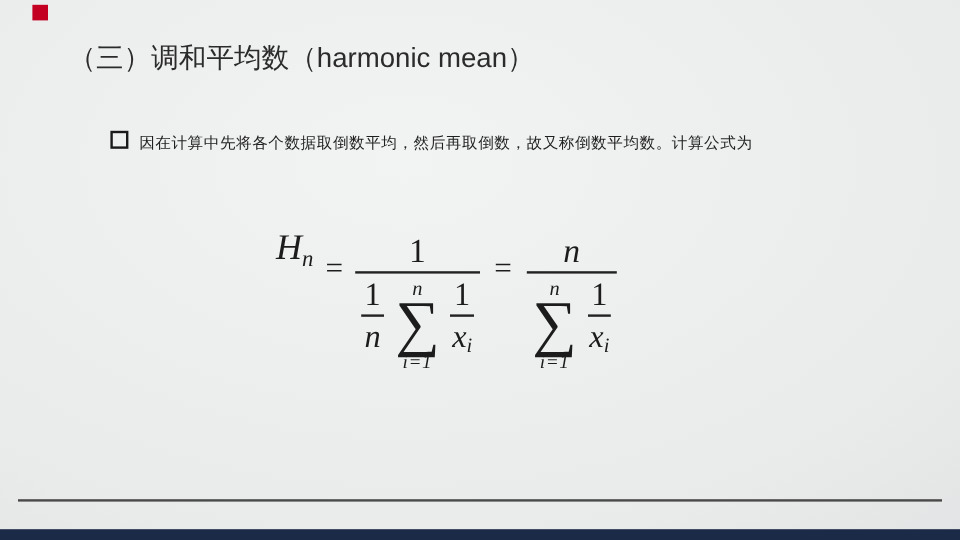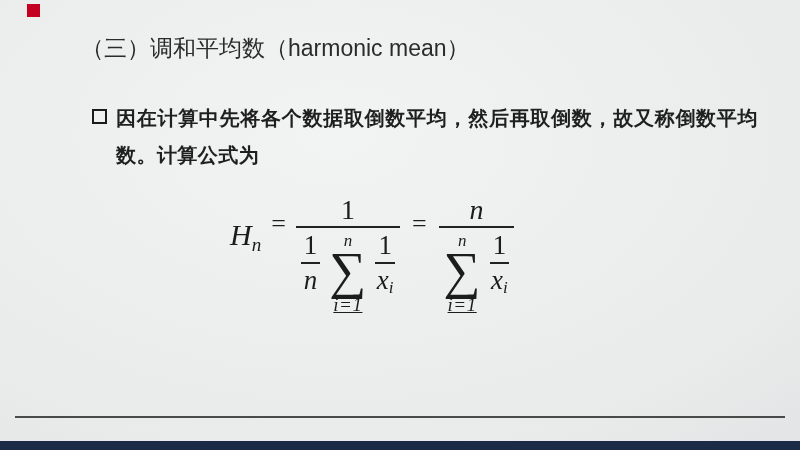--- a/index.html
+++ b/index.html
@@ -7,41 +7,39 @@
     position:relative;width:800px;height:450px;overflow:hidden;
     background:radial-gradient(ellipse 120% 130% at 42% 30%, #f2f3f3 0%, #e9ebeb 55%, #d6d8da 100%);
     font-family:"Liberation Sans","DejaVu Sans",sans-serif;
     color:#212121;
   }
   .red-square{position:absolute;left:27px;top:4px;width:13px;height:13px;}
   .title{
     position:absolute;left:57px;top:33px;
     font-size:23px;line-height:30px;color:#2b2b2b;
     white-space:nowrap;
-    margin-left:24px;
   }
   .bullet-row{position:absolute;left:92px;top:100px;display:flex;align-items:flex-start;}
   .bullet-icon{
     flex:0 0 auto;width:11px;height:11px;margin-top:9px;
     border:2.5px solid #1a1a1a;background:transparent;
   }
   .bullet-text{
     margin-left:9px;width:642px;
-    font-size:20px;line-height:37px;letter-spacing:0.45px;color:#1f1f1f;
+    font-size:13px;line-height:37px;letter-spacing:0.45px;color:#1f1f1f;
     text-align:justify;
-    font-weight:bold;
   }
   
   .formula{
     position:absolute;left:230px;top:188px;
     display:flex;align-items:flex-start;
     font-family:"Liberation Serif","DejaVu Serif",serif;
     color:#1c1c1c;
   }
-  .lhs{margin-top:32px;font-size:30px;line-height:1;font-style:italic;}
+  .lhs{margin-top:4px;font-size:30px;line-height:1;font-style:italic;}
   .lhs .sub{font-size:19px;font-style:italic;vertical-align:-6px;}
   .eq{margin-top:23px;font-size:26px;line-height:1;}
   .eq.e1{margin-left:10px;margin-right:10px;}
   .eq.e2{margin-left:12px;margin-right:12px;}
   .frac{display:flex;flex-direction:column;align-items:center;}
   .frac .num{
     height:36px;display:flex;align-items:flex-end;justify-content:center;
     font-size:28px;line-height:1;padding-bottom:2px;
   }
   .frac .num .it{font-style:italic;}
@@ -49,21 +47,21 @@
     border-top:2.5px solid #222;padding:4px 5px 0 5px;
     display:flex;align-items:flex-start;gap:9px;
   }
   .sfrac{display:flex;flex-direction:column;align-items:center;font-size:27px;line-height:1;}
   .sfrac .top{padding:0 3px 3px 3px;border-bottom:2.5px solid #222;}
   .sfrac .bot{padding-top:3px;font-style:italic;}
   .sfrac .bot .sub{font-size:17px;vertical-align:-4px;}
   .sum{display:flex;flex-direction:column;align-items:center;line-height:1;}
   .sum .upper{font-size:17px;font-style:italic;margin-bottom:1px;}
   .sum .sigma{font-size:52px;line-height:0.82;}
-  .sum .lower{font-size:19px;font-style:italic;margin-top:2px;letter-spacing:0.5px;text-decoration:underline;}
+  .sum .lower{font-size:16px;font-style:italic;margin-top:2px;letter-spacing:0.5px;}
   
   .note{position:absolute;left:112px;top:306px;font-size:20px;line-height:26px;color:#1f1f1f;}
   .note .sub{font-size:13px;font-style:italic;vertical-align:-4px;}
   
   .divider{position:absolute;left:15px;right:15px;top:416px;height:2px;}
   .bottom-bar{position:absolute;left:0;bottom:0;width:100%;height:9px;}
 </style>
 </head>
 <body>
 

